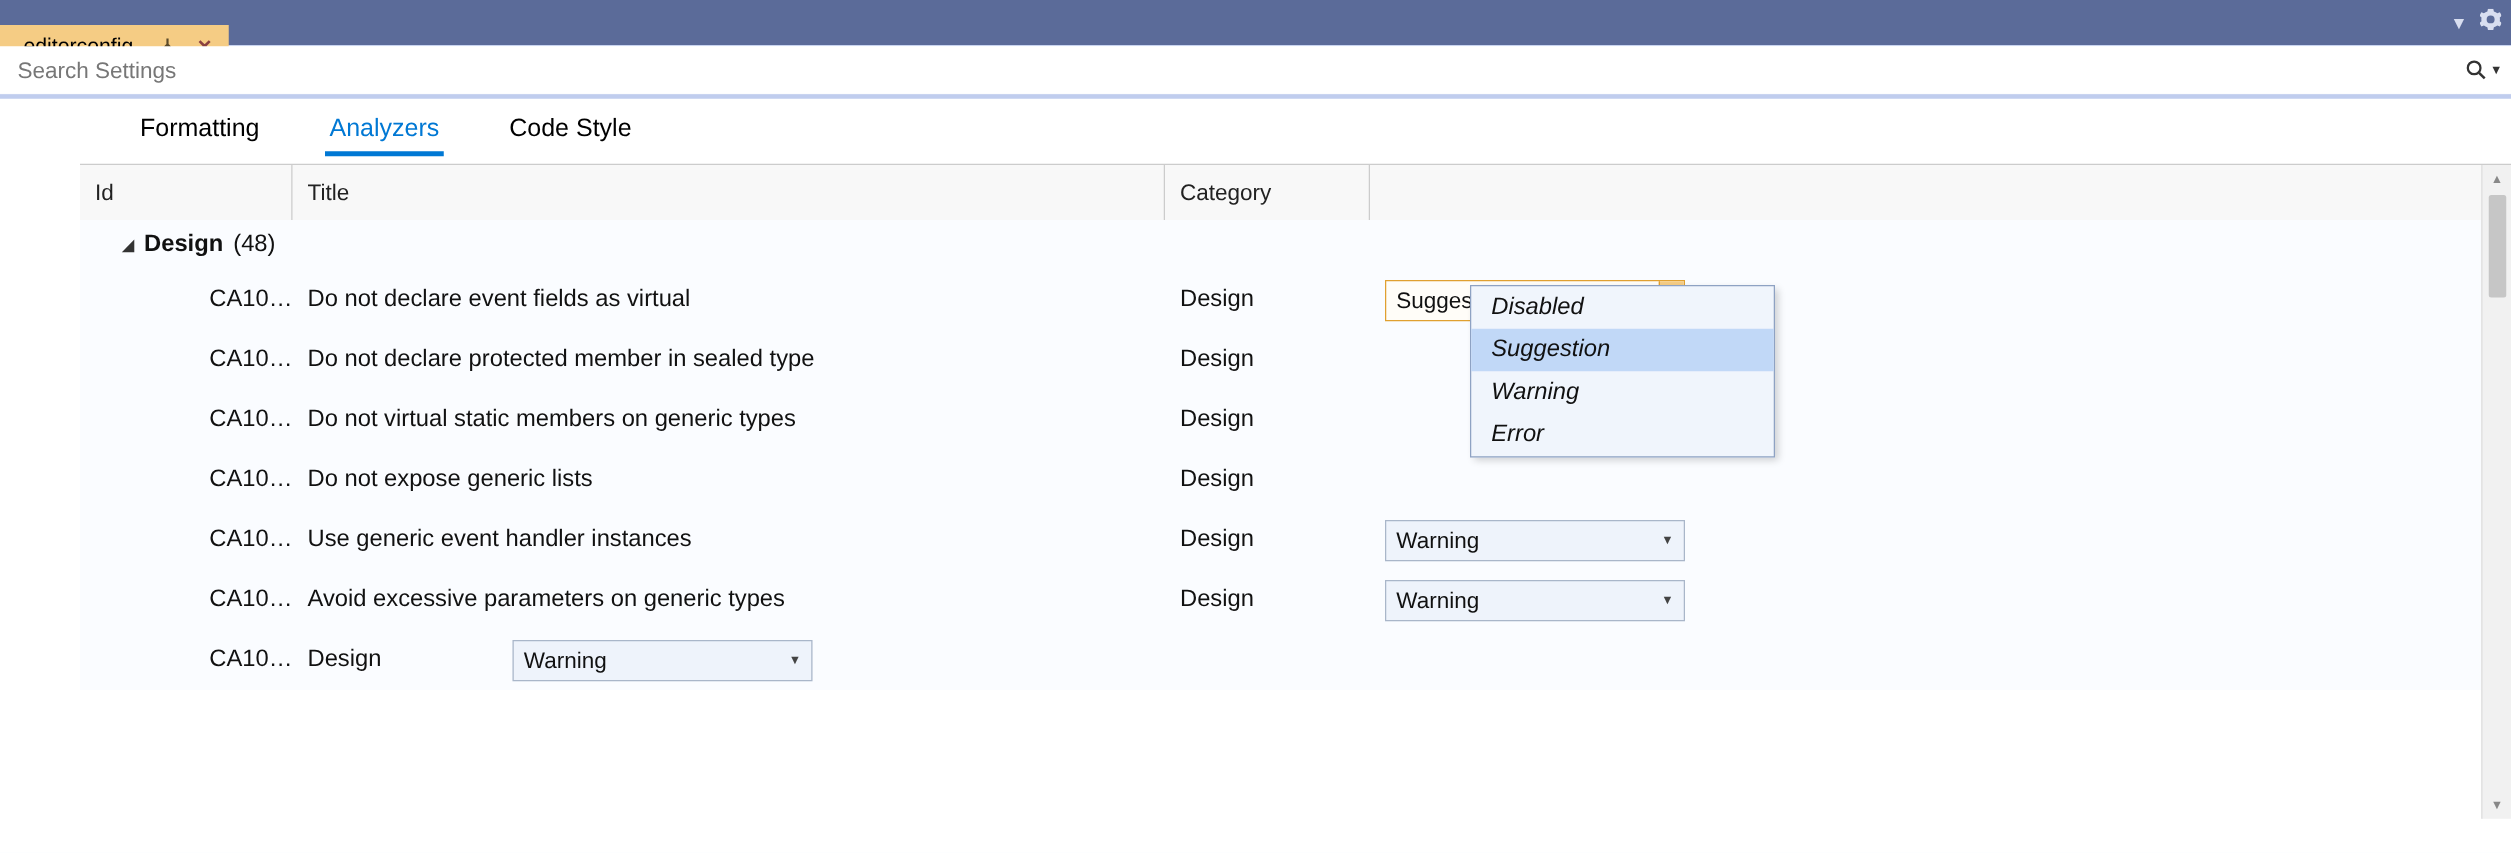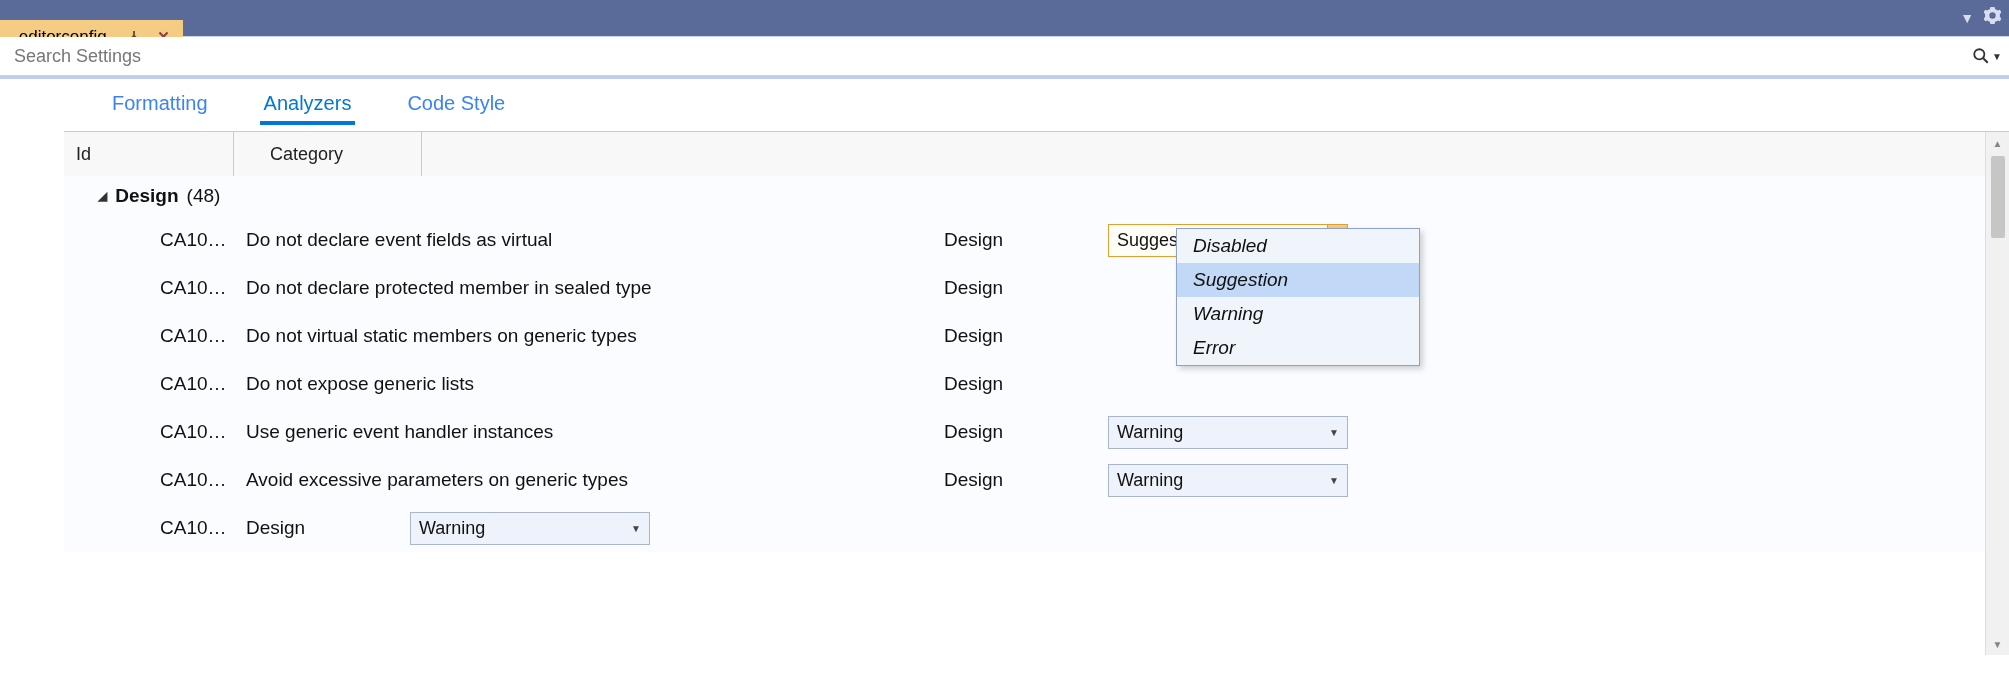--- a/index.html
+++ b/index.html
@@ -91,21 +91,21 @@
     .tabs-row {
       display: flex;
       gap: 0;
       height: 46px;
       align-items: flex-end;
       padding-left: 20px;
     }
     .main-tab {
       padding: 10px 28px 10px 28px;
       font-size: 20px;
-      color: #3b82f6;
+      color: #000000;
       cursor: pointer;
       position: relative;
     }
     .main-tab.active {
       color: #0078d4;
     }
     .main-tab.active::after {
       content: "";
       position: absolute;
       left: 24px; right: 24px; bottom: 0;
@@ -121,21 +121,20 @@
       display: flex;
     }
     .grid-body { flex: 1; overflow: hidden; }
     .grid-header {
       display: flex;
       background: #f8f8f8;
       height: 44px;
       align-items: center;
       font-size: 18px;
       color: #222;
-      gap: 24px;
     }
     .col-id { width: 170px; padding-left: 12px; border-right: 1px solid #ccc; height: 100%; display:flex; align-items:center;}
     .col-title { width: 698px; padding-left: 12px; border-right: 1px solid #ccc; height: 100%; display:flex; align-items:center;}
     .col-cat { width: 164px; padding-left: 12px; border-right: 1px solid #ccc; height: 100%; display:flex; align-items:center;}
     .col-sev { width: 272px; padding-left: 12px; border-right: 1px solid #ccc; height: 100%; display:flex; align-items:center;}
     .col-rest { flex: 1; height: 100%; }
 
     .grid-rows { background: #fafcff; }
 
     .group-row {
@@ -152,21 +151,21 @@
     .group-count { font-weight: 400; margin-left: 8px; }
 
     .data-row {
       display: flex;
       align-items: center;
       height: 48px;
       background: #fafcff;
       font-size: 19px;
       color: #111;
     }
-    .data-row .cell-id { width: 170px; padding-left: 96px; white-space: nowrap; overflow: hidden; }
+    .data-row .cell-id { width: 170px; padding-left: 96px; white-space: nowrap; overflow: hidden; text-align: right; }
     .data-row .cell-title { width: 698px; padding-left: 12px; white-space: nowrap; overflow: hidden; text-overflow: ellipsis; }
     .data-row .cell-cat { width: 164px; padding-left: 12px; }
     .data-row .cell-sev { width: 272px; padding-left: 12px; display:flex; align-items:center; }
 
     .sev-combo {
       width: 240px;
       height: 33px;
       background: #eef3fb;
       border: 1px solid #a9b6c9;
       display: flex;
@@ -276,20 +275,21 @@
   <div class="tabs-row">
     <div class="main-tab">Formatting</div>
     <div class="main-tab active">Analyzers</div>
     <div class="main-tab">Code Style</div>
   </div>
 
   <div class="grid-wrap">
     <div class="grid-body">
       <div class="grid-header">
         <div class="col-id">Id</div>
+        <div class="col-title">Title</div>
         <div class="col-cat">Category</div>
         <div class="col-rest"></div>
       </div>
 
       <div class="grid-rows" id="grid-rows">
           <div class="group-row">
             <span class="tri">◢</span>
             <span>Design</span>
             <span class="group-count">  (48)</span>
           </div>

